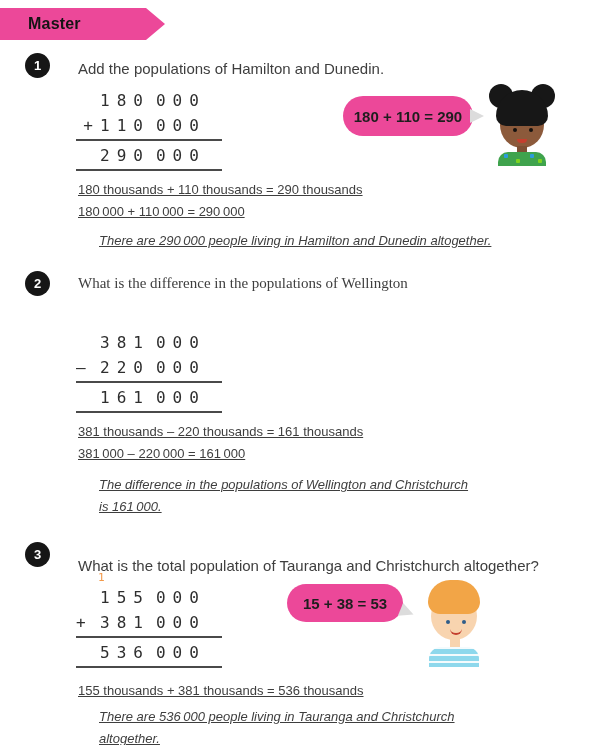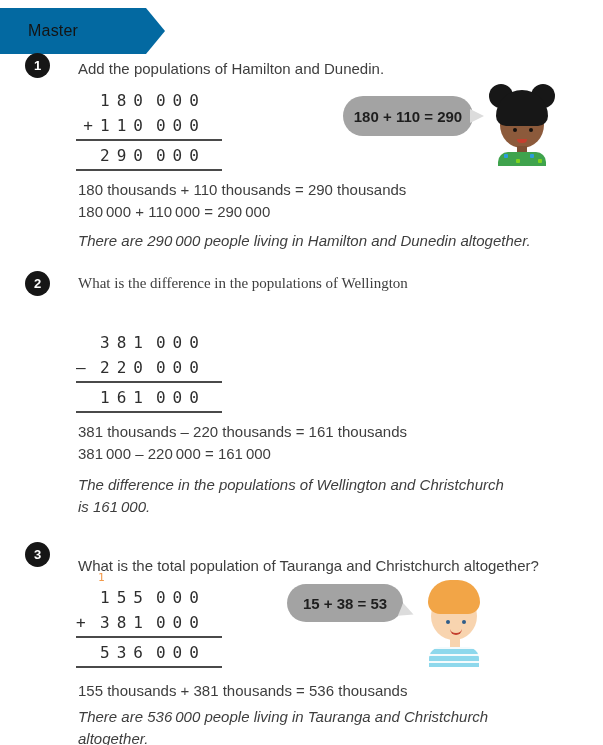--- a/index.html
+++ b/index.html
@@ -5,54 +5,54 @@
   html,body{margin:0;padding:0;}
   body{
     width:603px;height:745px;background:#ffffff;
     font-family:"Liberation Sans",sans-serif;color:#3e3e3e;
     position:relative;overflow:hidden;
   }
   .abs{position:absolute;}
 
   
   .banner{
-    left:0;top:8px;height:46px;width:165px;background:#0369a1;
+    left:0;top:8px;height:32px;width:165px;background:#ec4899;
     clip-path:polygon(0 0,146px 0,165px 50%,146px 100%,0 100%);
     display:flex;align-items:center;padding-left:28px;box-sizing:border-box;
-    font-weight:normal;font-size:16px;color:#141414;letter-spacing:.2px;
+    font-weight:bold;font-size:16px;color:#141414;letter-spacing:.2px;
   }
 
   
   .qnum{
     width:25px;height:25px;border-radius:50%;background:#161616;color:#fff;
     font-weight:bold;font-size:13px;display:flex;align-items:center;justify-content:center;
   }
 
   
   .qtext{left:78px;font-size:15px;line-height:23px;color:#3e3e3e;}
-  .para{left:78px;font-size:15px;line-height:22px;color:#3e3e3e;}
-  .ital{font-style:italic;}
+  .para{left:78px;font-size:13px;line-height:22px;color:#3e3e3e;text-decoration:underline;}
+  .ital{font-style:italic;margin-left:21px;}
 
   
   .math{
     left:76px;width:146px;font-family:"DejaVu Sans Mono",monospace;
     font-size:16px;color:#2e2e2e;
   }
   .mrow{display:flex;align-items:center;height:25px;}
   .msign{width:24px;flex:0 0 24px;}
   .grp{letter-spacing:7px;margin-right:6px;white-space:pre;}
   .mline{border-top:2px solid #4a4a4a;margin:1px 0 2px 0;}
   .carry{
     position:absolute;left:22px;top:-14px;font-size:11px;
     color:#F2994A;font-family:"DejaVu Sans Mono",monospace;
   }
 
   
   .bubble{
-    background:#a3a3a3;border-radius:21px;display:flex;align-items:center;justify-content:center;
+    background:#ec4899;border-radius:21px;display:flex;align-items:center;justify-content:center;
     font-weight:bold;font-size:15px;color:#1e1e1e;box-sizing:border-box;padding:0 10px;
   }
   .bubble::after{
     content:"";position:absolute;right:-11px;top:13px;width:0;height:0;
     border-top:7px solid transparent;border-bottom:7px solid transparent;
     border-left:14px solid #DCDCDC;
   }
   .bubble.tail-low::after{top:auto;bottom:3px;transform:rotate(22deg);}
 
   

